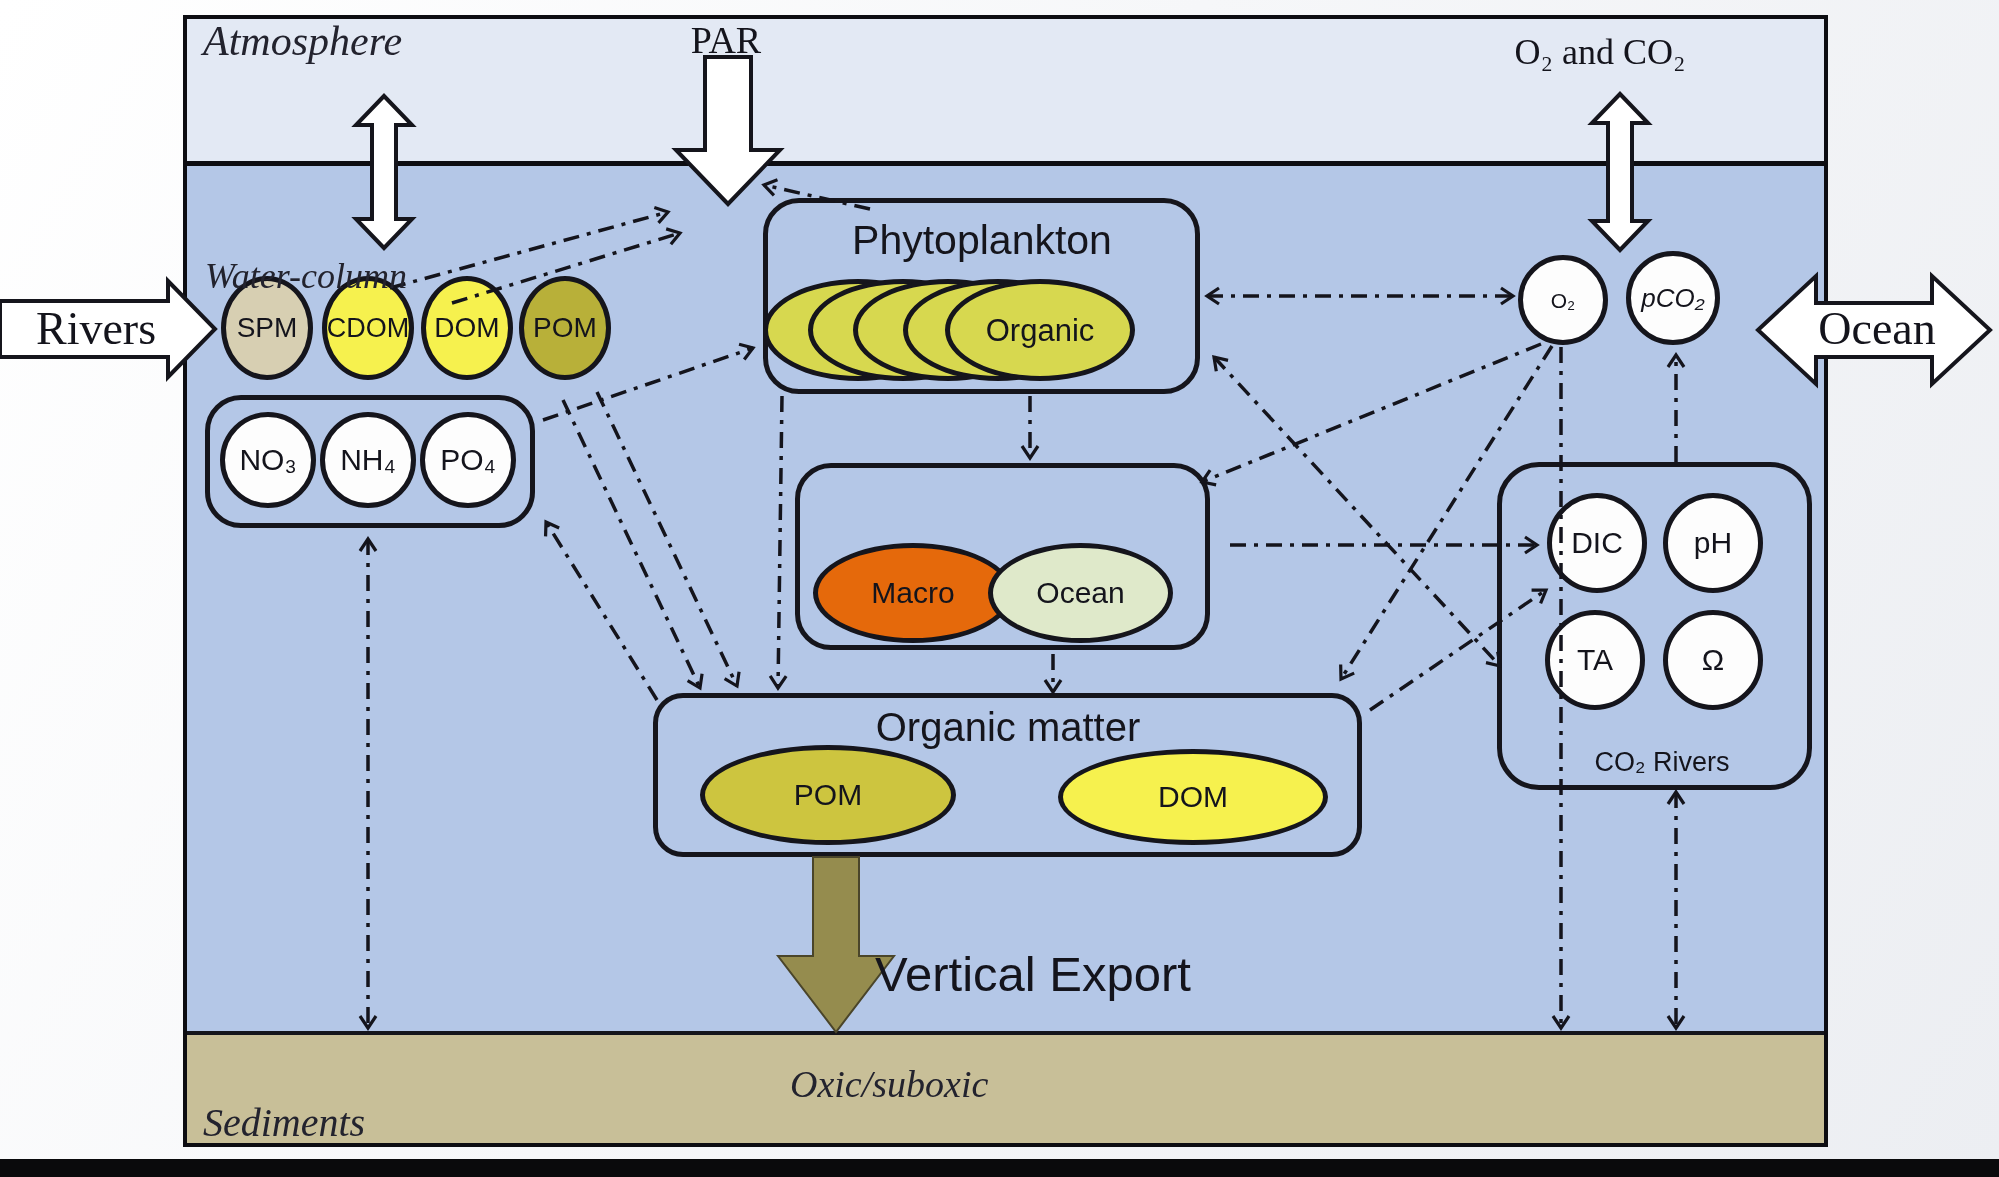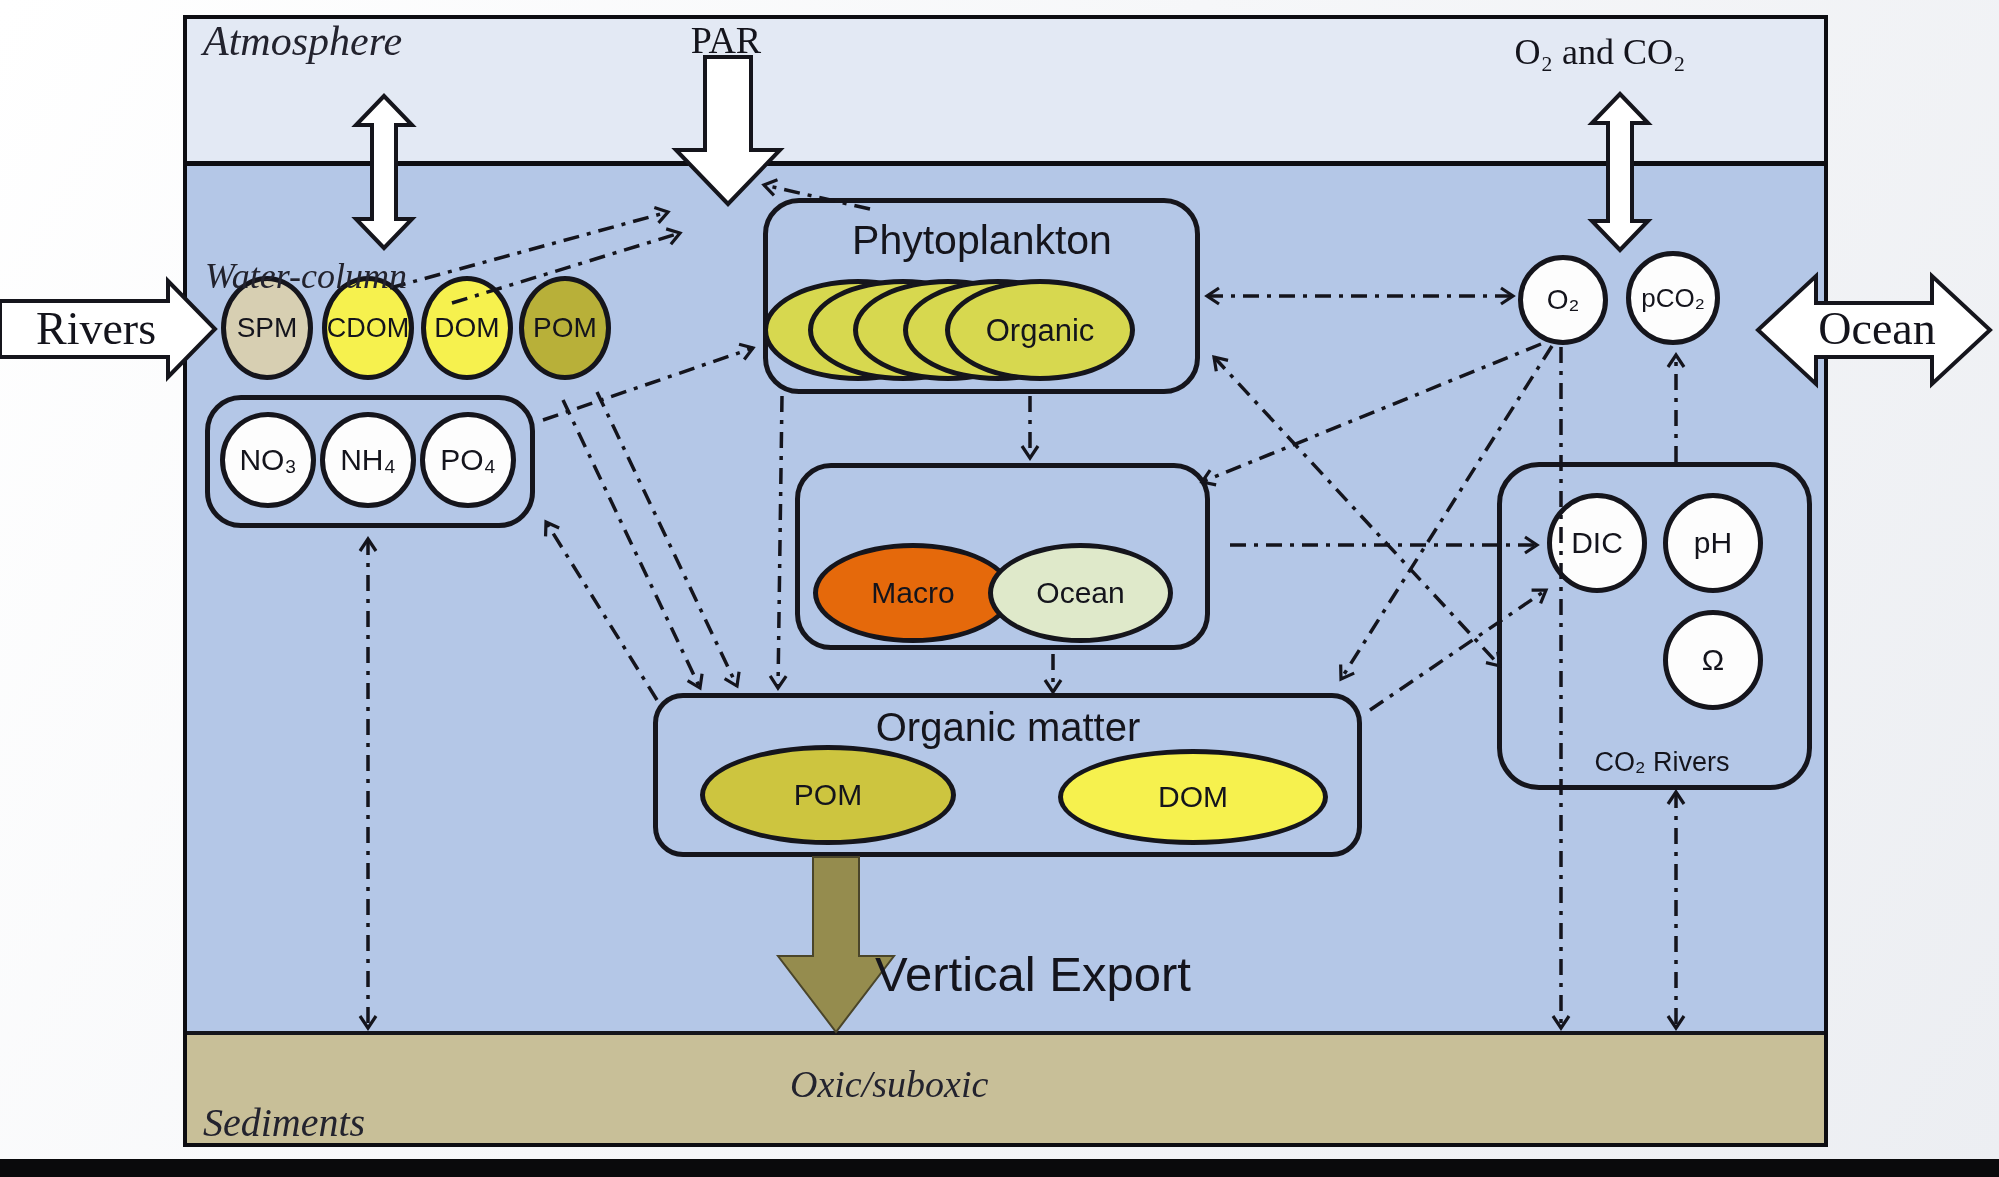--- a/index.html
+++ b/index.html
@@ -89,33 +89,36 @@
 
   <div class="node-box" style="left:653px;top:693px;width:709px;height:164px;border-radius:30px;"></div>
   <div class="box-title" style="left:1008px;top:727px;font-size:40px;">Organic matter</div>
   <div class="pill" style="left:700px;top:745px;width:256px;height:100px;background:#cdc53f;font-size:30px;">
       <span>POM</span>
     </div>
   <div class="pill" style="left:1058px;top:749px;width:270px;height:96px;background:#f6f14e;font-size:30px;">
       <span>DOM</span>
     </div>
 
-  <div class="disc" style="left:1518px;top:255px;width:90px;height:90px;font-size:28px;">
+  <div class="disc" style="left:1518px;top:255px;width:90px;height:90px;font-size:21px;">
       <span>O₂</span>
     </div>
-  <div class="disc" style="left:1626px;top:251px;width:94px;height:94px;font-size:26px;">
+  <div class="disc" style="left:1626px;top:251px;width:94px;height:94px;font-size:26px;font-style:italic;">
       <span>pCO₂</span>
     </div>
 
   <div class="node-box" style="left:1497px;top:462px;width:315px;height:328px;border-radius:42px;"></div>
   <div class="disc" style="left:1547px;top:493px;width:100px;height:100px;font-size:30px;">
       <span>DIC</span>
     </div>
   <div class="disc" style="left:1663px;top:493px;width:100px;height:100px;font-size:30px;">
       <span>pH</span>
+    </div>
+  <div class="disc" style="left:1545px;top:610px;width:100px;height:100px;font-size:30px;">
+      <span>TA</span>
     </div>
   <div class="disc" style="left:1663px;top:610px;width:100px;height:100px;font-size:30px;">
       <span>Ω</span>
     </div>
   <div class="lbl" style="left:1662px;top:762px;font-size:27px;">CO₂ Rivers</div>
 
   <svg class="overlay" width="1999" height="1177" viewBox="0 0 1999 1177">
     <defs>
       <marker id="m-end" viewBox="-15 -12 30 24" refX="0" refY="0" markerWidth="30" markerHeight="24" orient="auto" markerUnits="userSpaceOnUse">
         <path d="M-12,-8 L0,0 L-12,8" fill="none" stroke="#14141c" stroke-width="3.2"></path>

